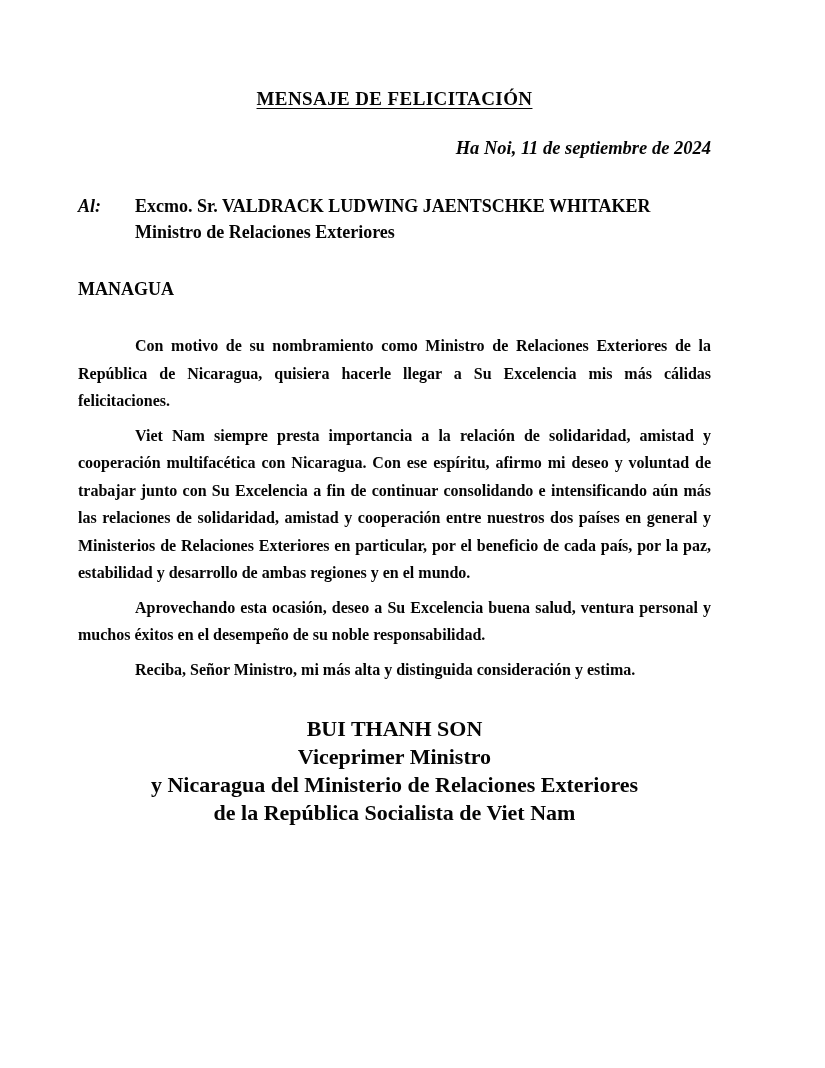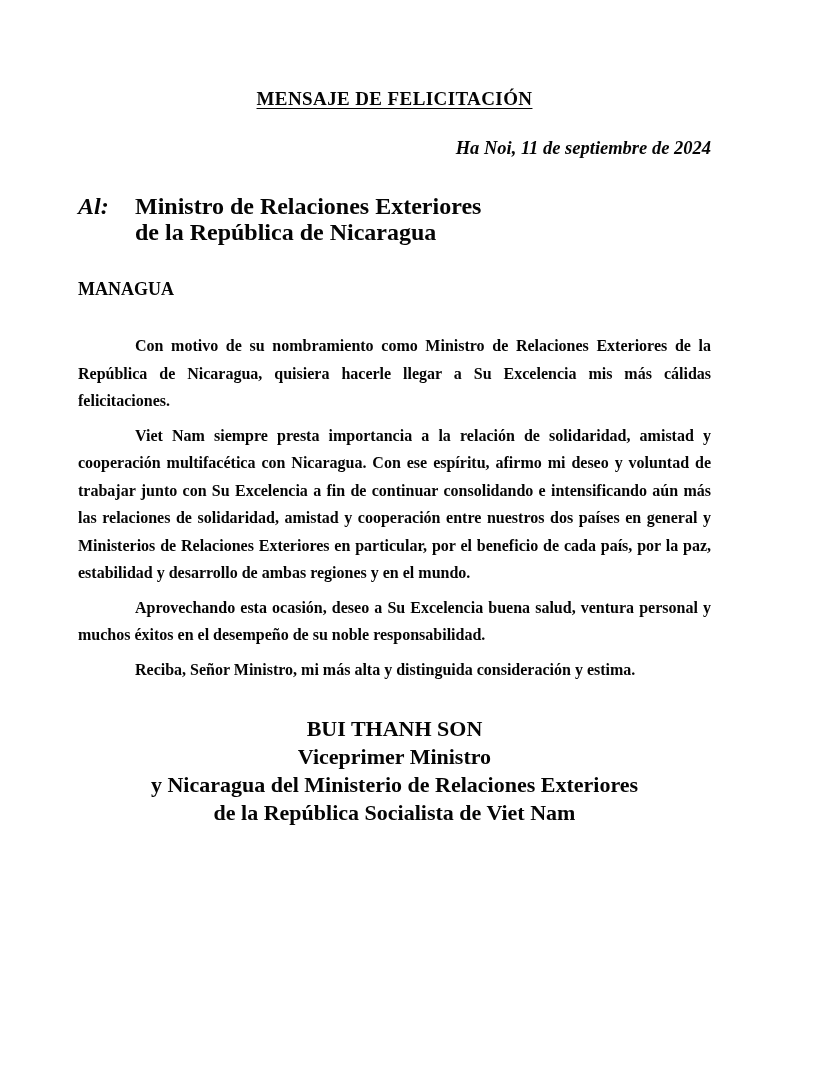--- a/index.html
+++ b/index.html
@@ -29,21 +29,21 @@
   }
   .dateline {
     text-align: right;
     font-style: italic;
     font-size: 18.5px;
     margin: 8px 0 34px 0;
   }
   .recipient {
     display: flex;
     align-items: flex-start;
-    font-size: 24px;
+    font-size: 18px;
     line-height: 26px;
     margin: 0 0 34px 0;
     justify-content: flex-end;
   }
   .recipient .al {
     font-style: italic;
     width: 57px;
     flex: 0 0 57px;
   }
   .recipient-lines {
@@ -73,22 +73,22 @@
 
 <div class="page">
 
   <h1 class="title">MENSAJE DE FELICITACIÓN</h1>
 
   <div class="dateline">Ha Noi, 11 de septiembre de 2024</div>
 
   <div class="recipient">
     <span class="al">Al:</span>
     <div class="recipient-lines">
+      <div>Excmo. Sr. VALDRACK LUDWING JAENTSCHKE WHITAKER</div>
       <div>Ministro de Relaciones Exteriores</div>
-      <div>de la República de Nicaragua</div>
     </div>
   </div>
 
   <div class="city">MANAGUA</div>
 
   <p class="body-para">Con motivo de su nombramiento como Ministro de Relaciones Exteriores de la República de Nicaragua, quisiera hacerle llegar a Su Excelencia mis más cálidas felicitaciones.</p>
 
   <p class="body-para">Viet Nam siempre presta importancia a la relación de solidaridad, amistad y cooperación multifacética con Nicaragua. Con ese espíritu, afirmo mi deseo y voluntad de trabajar junto con Su Excelencia a fin de continuar consolidando e intensificando aún más las relaciones de solidaridad, amistad y cooperación entre nuestros dos países en general y Ministerios de Relaciones Exteriores en particular, por el beneficio de cada país, por la paz, estabilidad y desarrollo de ambas regiones y en el mundo.</p>
 
   <p class="body-para">Aprovechando esta ocasión, deseo a Su Excelencia buena salud, ventura personal y muchos éxitos en el desempeño de su noble responsabilidad.</p>

